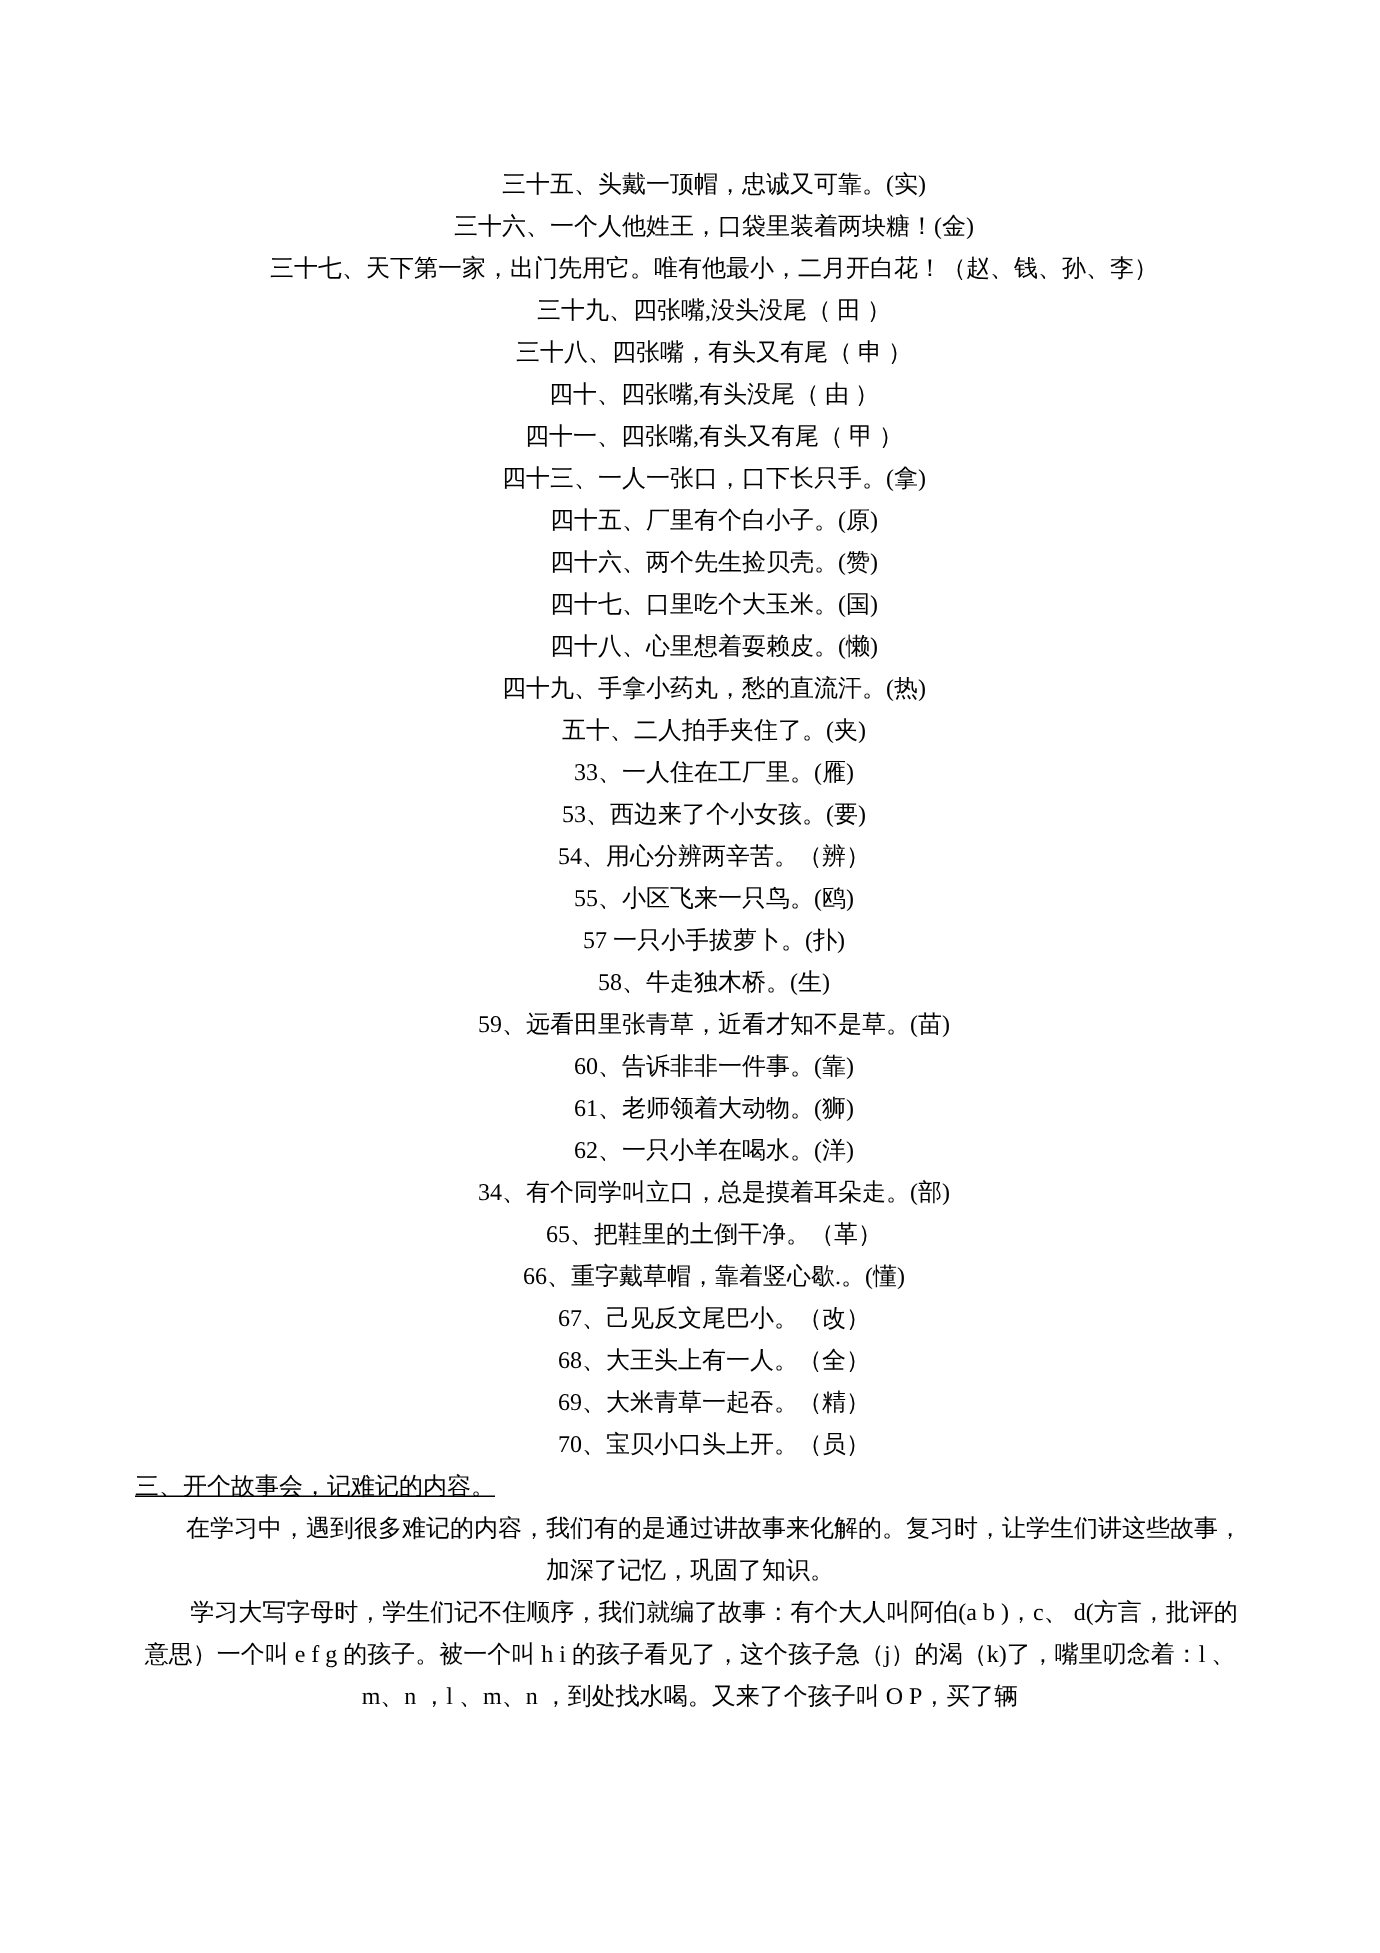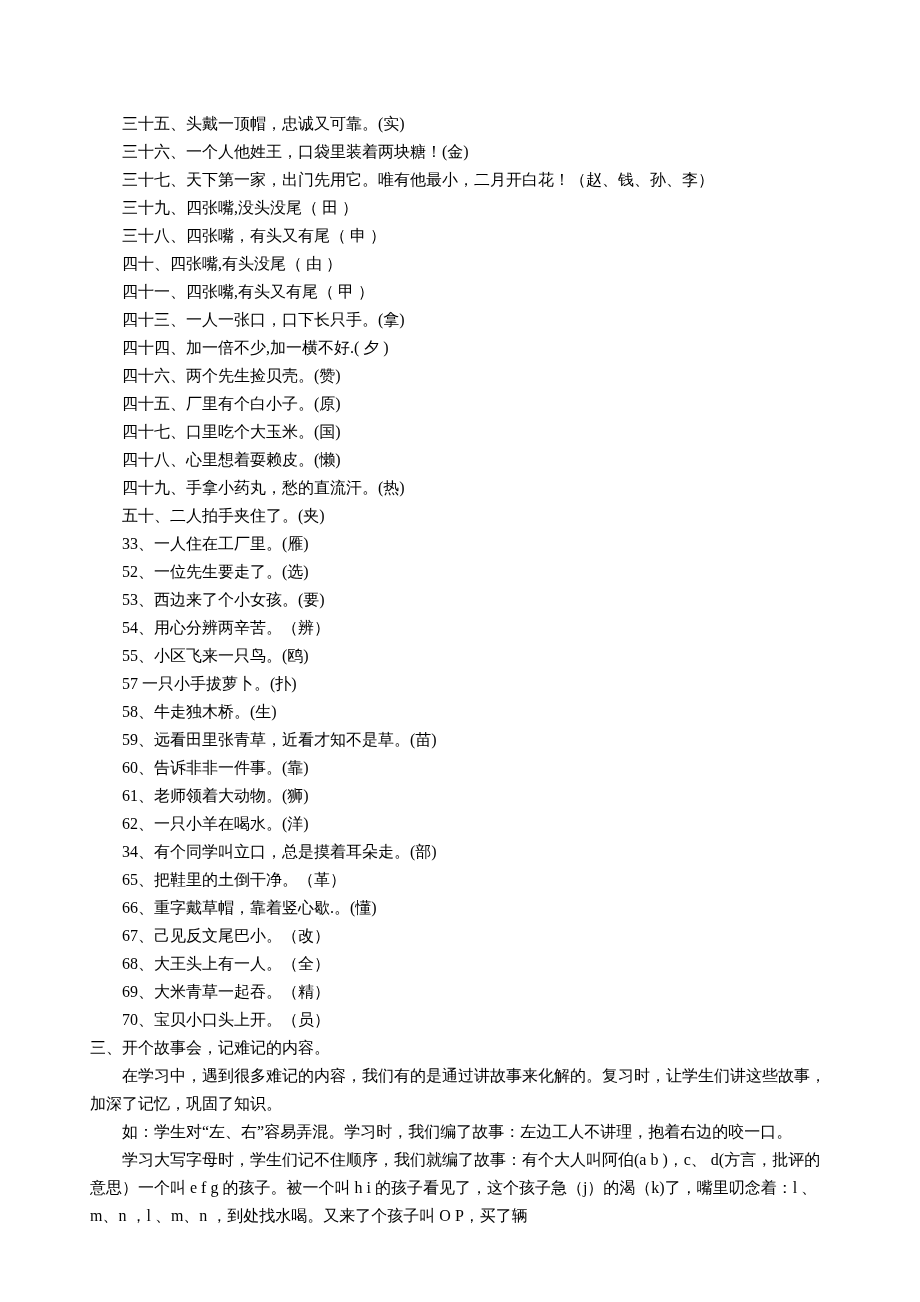--- a/index.html
+++ b/index.html
@@ -11,66 +11,65 @@
     line-height: 1.75;
     color: #000;
     width: 920px;
   }
   .page {
     padding: 110px 90px 60px 90px;
   }
   .indent {
     text-indent: 2em;
     margin: 0;
+    text-align: center;
   }
   .noindent {
     text-indent: 0;
     margin: 0;
+    text-decoration: underline;
   }
   p {
     margin: 0;
     word-break: break-all;
   }
 </style>
 </head>
 <body>
 
 <div class="page">
   <div>
     <p class="indent">三十五、头戴一顶帽，忠诚又可靠。(实)</p>
     <p class="indent">三十六、一个人他姓王，口袋里装着两块糖！(金)</p>
     <p class="indent">三十七、天下第一家，出门先用它。唯有他最小，二月开白花！（赵、钱、孙、李）</p>
     <p class="indent">三十九、四张嘴,没头没尾（ 田 ）</p>
     <p class="indent">三十八、四张嘴，有头又有尾（ 申 ）</p>
     <p class="indent">四十、四张嘴,有头没尾（ 由 ）</p>
     <p class="indent">四十一、四张嘴,有头又有尾（ 甲 ）</p>
     <p class="indent">四十三、一人一张口，口下长只手。(拿)</p>
-    <p class="indent">四十四、加一倍不少,加一横不好.( 夕 )</p>
+    <p class="indent">四十五、厂里有个白小子。(原)</p>
     <p class="indent">四十六、两个先生捡贝壳。(赞)</p>
-    <p class="indent">四十五、厂里有个白小子。(原)</p>
     <p class="indent">四十七、口里吃个大玉米。(国)</p>
     <p class="indent">四十八、心里想着耍赖皮。(懒)</p>
     <p class="indent">四十九、手拿小药丸，愁的直流汗。(热)</p>
     <p class="indent">五十、二人拍手夹住了。(夹)</p>
     <p class="indent">33、一人住在工厂里。(雁)</p>
-    <p class="indent">52、一位先生要走了。(选)</p>
     <p class="indent">53、西边来了个小女孩。(要)</p>
     <p class="indent">54、用心分辨两辛苦。（辨）</p>
     <p class="indent">55、小区飞来一只鸟。(鸥)</p>
     <p class="indent">57 一只小手拔萝卜。(扑)</p>
     <p class="indent">58、牛走独木桥。(生)</p>
     <p class="indent">59、远看田里张青草，近看才知不是草。(苗)</p>
     <p class="indent">60、告诉非非一件事。(靠)</p>
     <p class="indent">61、老师领着大动物。(狮)</p>
     <p class="indent">62、一只小羊在喝水。(洋)</p>
     <p class="indent">34、有个同学叫立口，总是摸着耳朵走。(部)</p>
     <p class="indent">65、把鞋里的土倒干净。（革）</p>
     <p class="indent">66、重字戴草帽，靠着竖心歇.。(懂)</p>
     <p class="indent">67、己见反文尾巴小。（改）</p>
     <p class="indent">68、大王头上有一人。（全）</p>
     <p class="indent">69、大米青草一起吞。（精）</p>
     <p class="indent">70、宝贝小口头上开。（员）</p>
   </div>
   <p class="noindent">三、开个故事会，记难记的内容。</p>
   <p class="indent">在学习中，遇到很多难记的内容，我们有的是通过讲故事来化解的。复习时，让学生们讲这些故事，加深了记忆，巩固了知识。</p>
-  <p class="indent">如：学生对“左、右”容易弄混。学习时，我们编了故事：左边工人不讲理，抱着右边的咬一口。</p>
   <p class="indent">学习大写字母时，学生们记不住顺序，我们就编了故事：有个大人叫阿伯(a b )，c、 d(方言，批评的意思）一个叫 e f g 的孩子。被一个叫 h i 的孩子看见了，这个孩子急（j）的渴（k)了，嘴里叨念着：l 、m、n ，l 、m、n ，到处找水喝。又来了个孩子叫 O P，买了辆</p>
 </div>
 
 </body></html>

